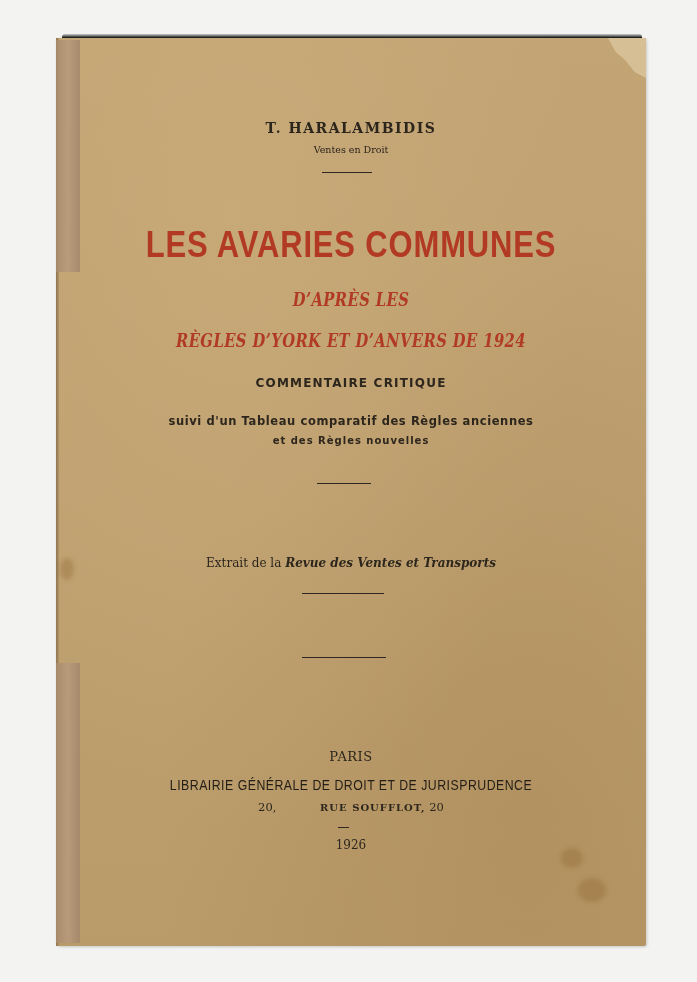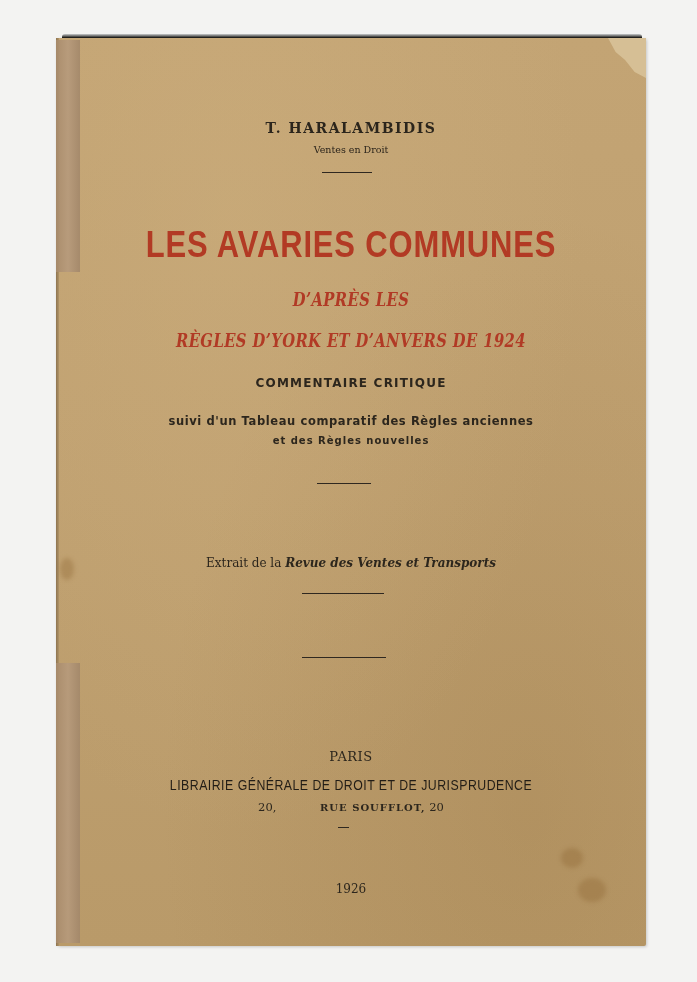--- a/index.html
+++ b/index.html
@@ -102,21 +102,21 @@
   }
   .publisher {
     top: 738px; font-size: 15px; font-family: "Liberation Sans", sans-serif; color: #221d16;
     letter-spacing: 0.6px; transform: scaleX(0.82); transform-origin: center;
   }
   .address {
     top: 762px; font-size: 11.5px; font-family: "DejaVu Serif", serif; color: #2c261d;
   }
   .address .sc { font-size: 10px; letter-spacing: 1px; font-weight: bold; margin-left: 40px; }
   .year {
-    top: 800px; font-size: 12px; font-family: "DejaVu Serif", serif; color: #2c261d; margin-top: 44px;
+    top: 800px; font-size: 12px; font-family: "DejaVu Serif", serif; color: #2c261d;
   }
 </style>
 </head>
 <body>
 
 <div class="top-edge"></div>
 
 <div class="book">
   <div class="spine-line"></div>
   <div class="spine-tape upper"></div>

